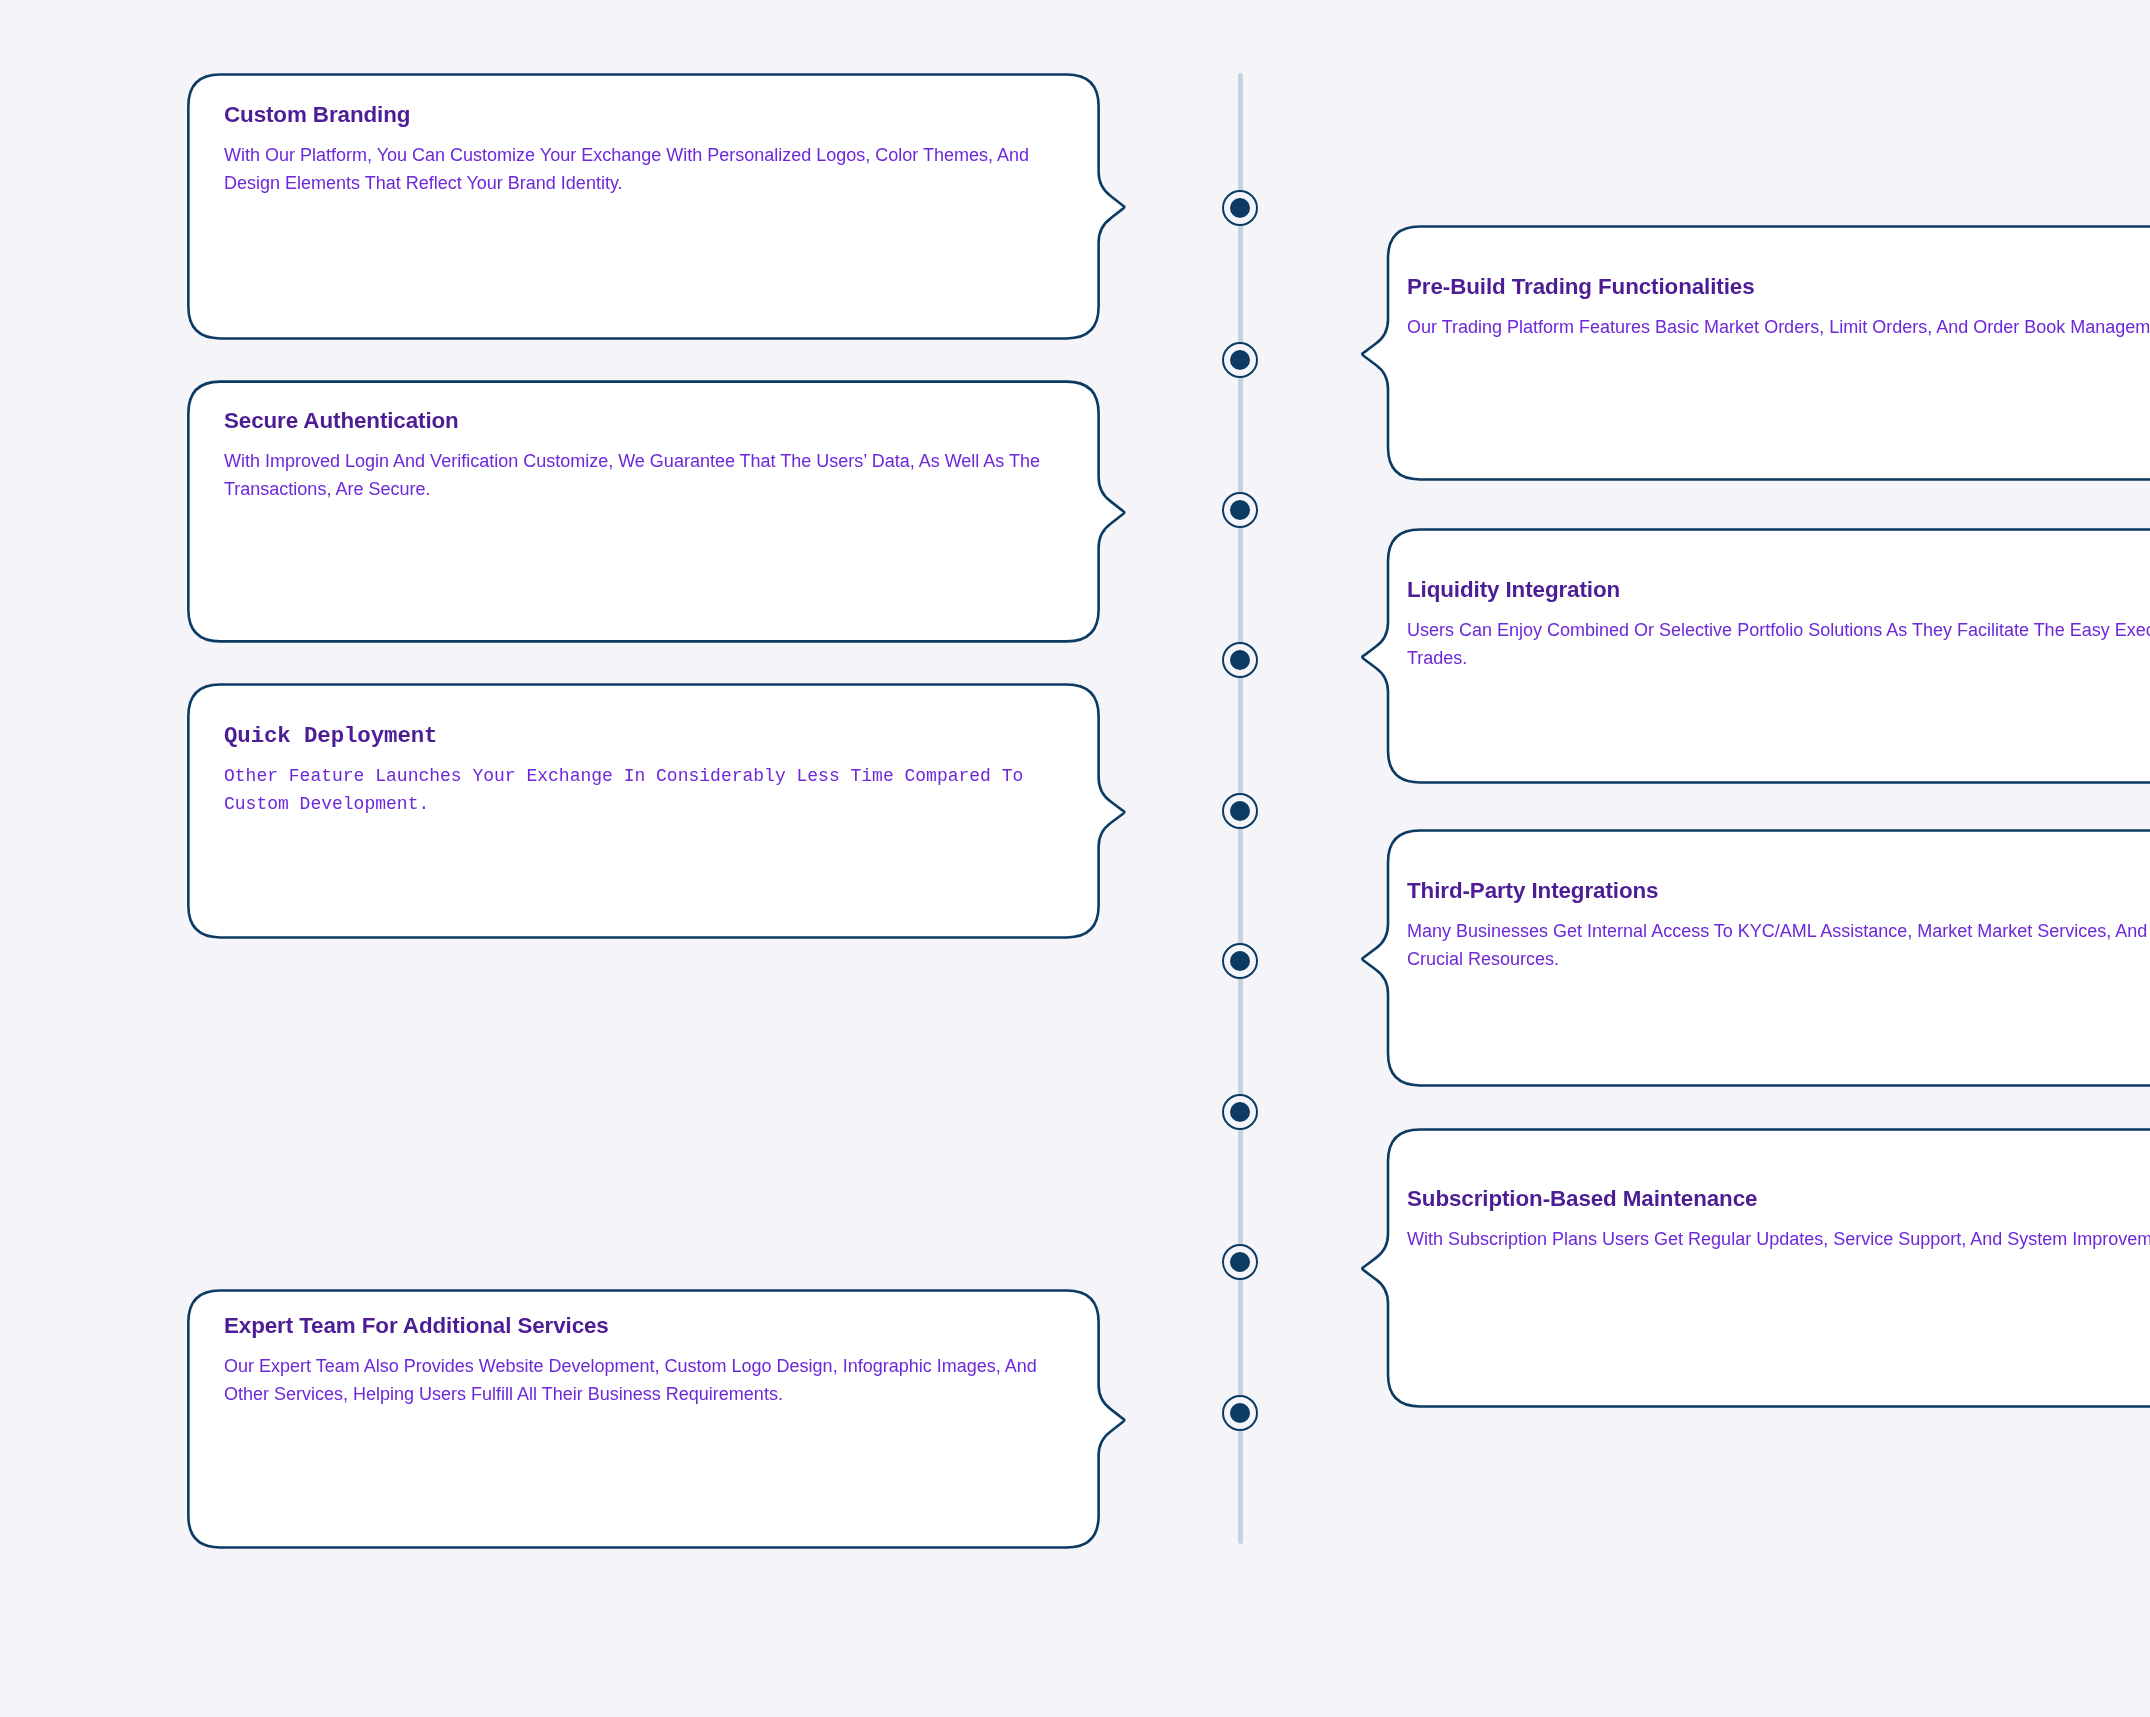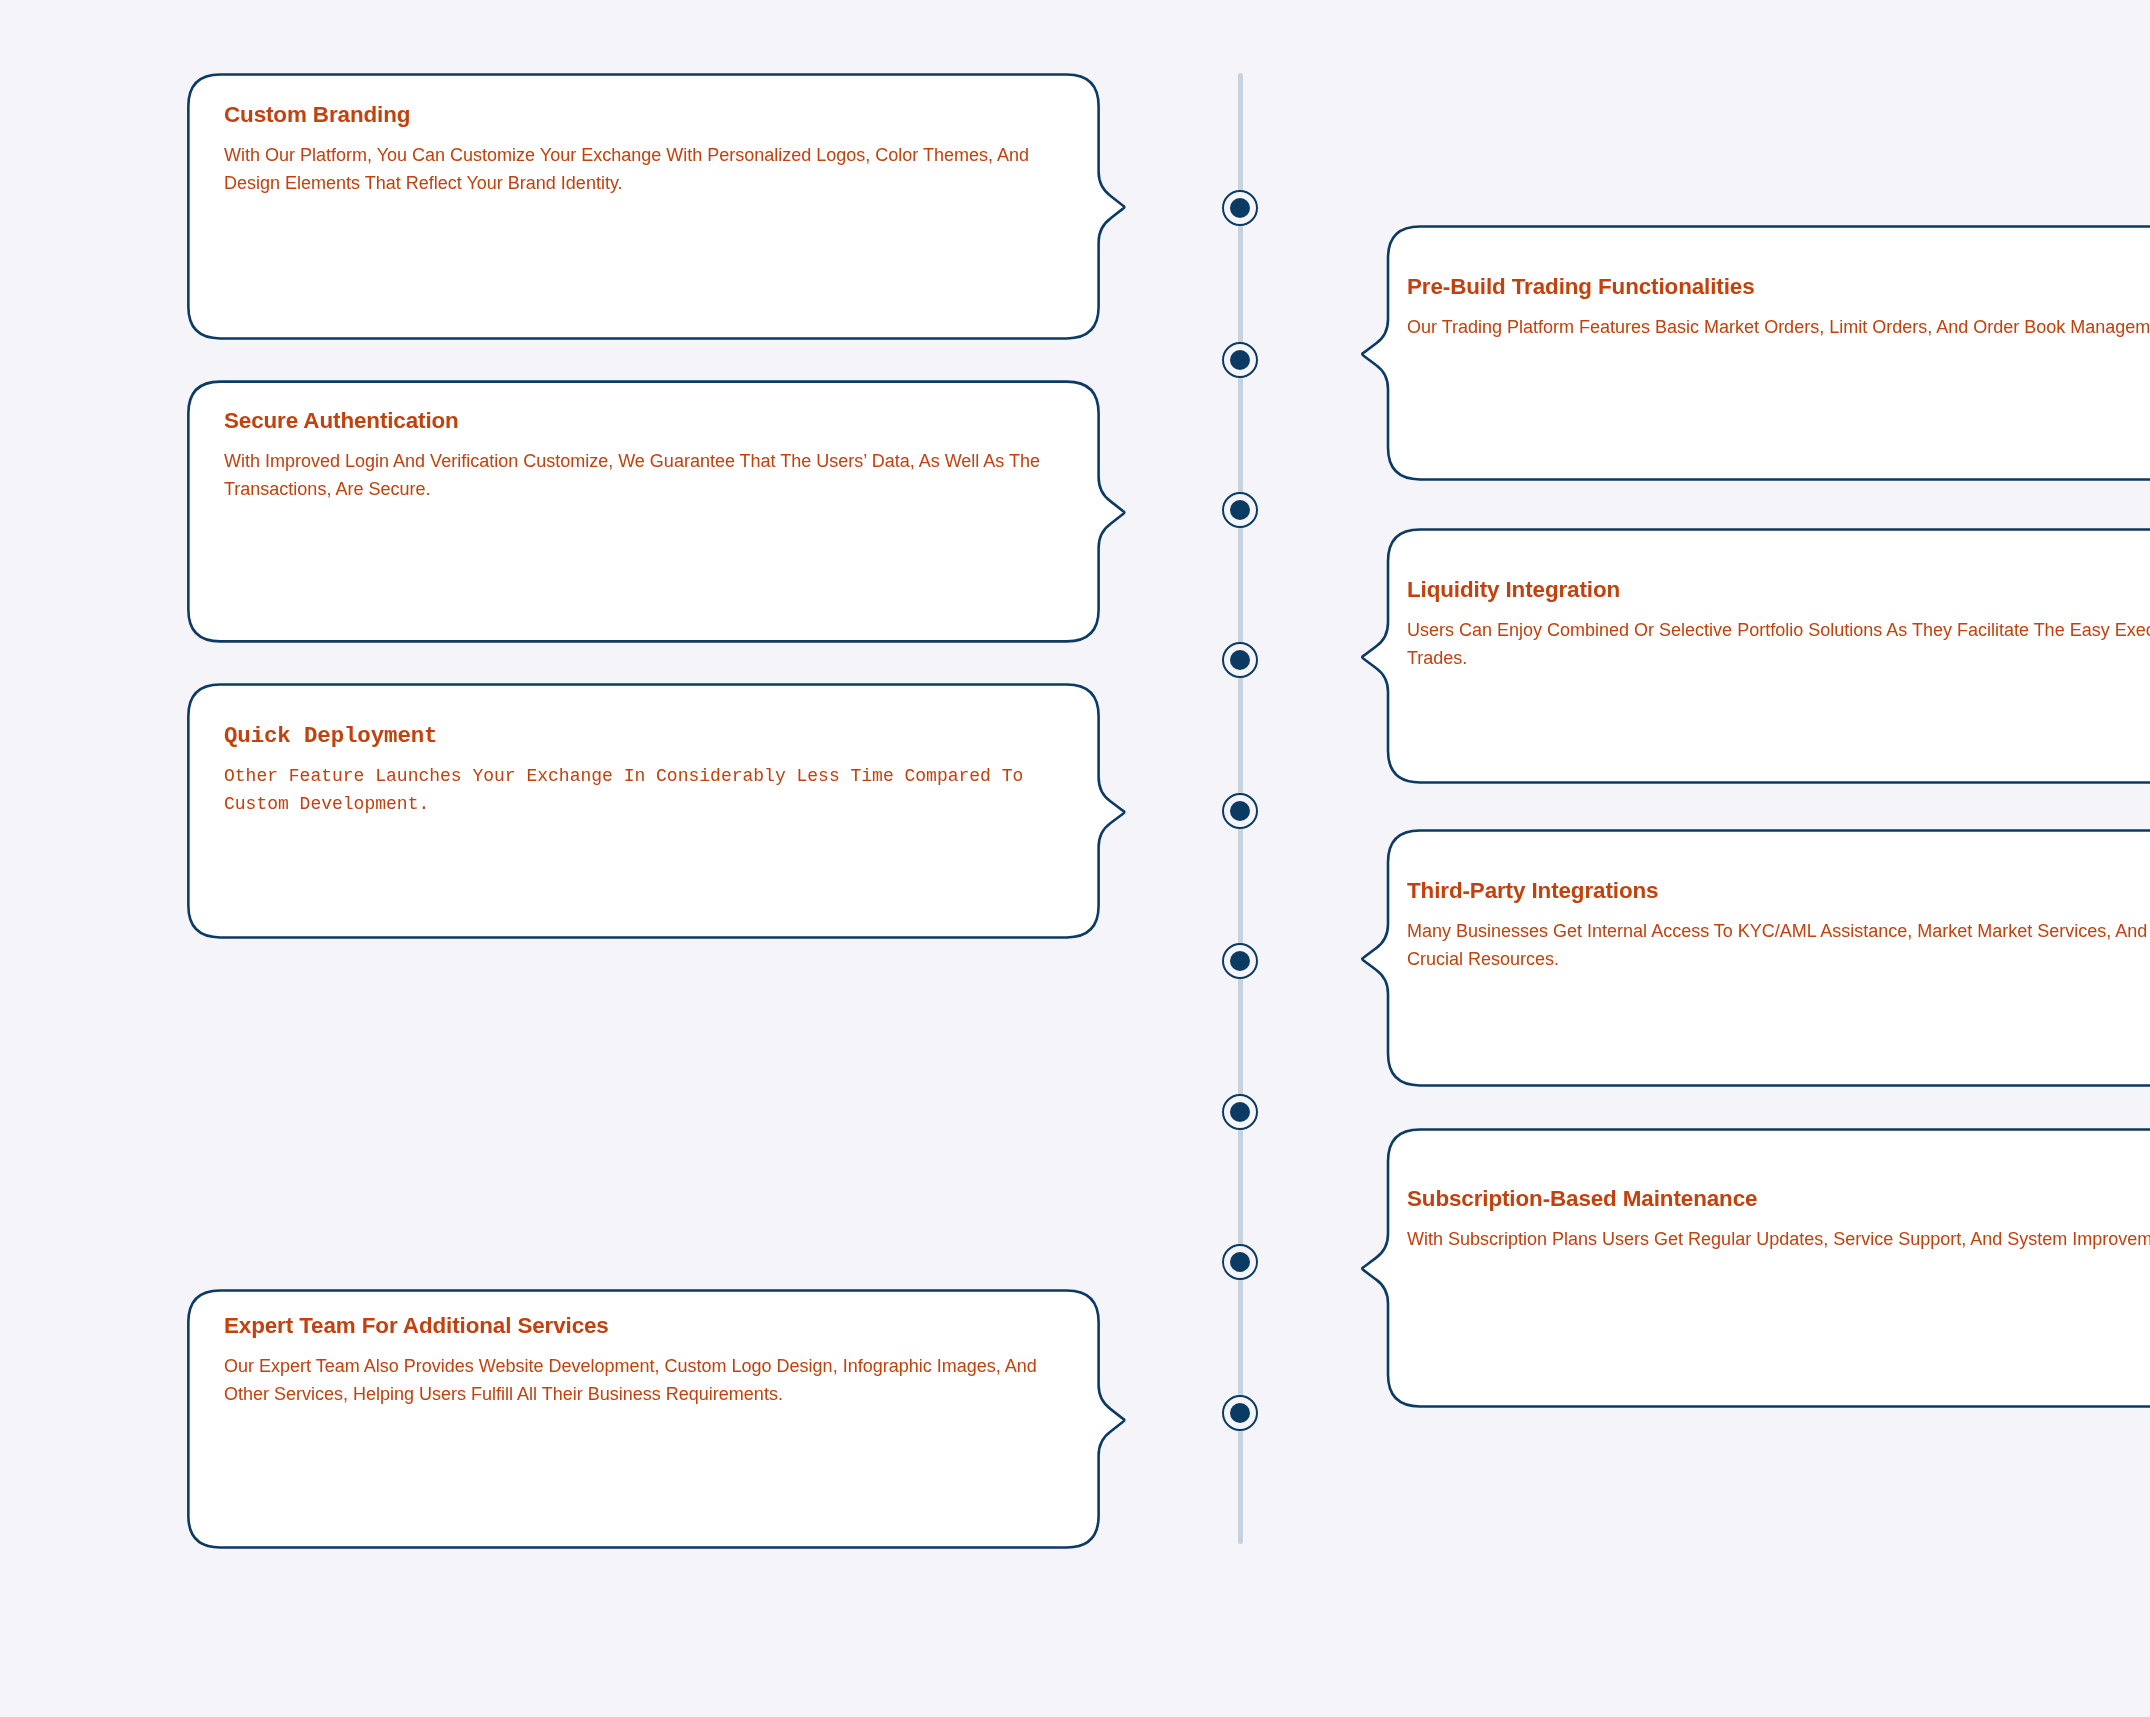--- a/index.html
+++ b/index.html
@@ -52,30 +52,30 @@
     inset:0;
     width:100%;height:100%;
     display:block;
   }
   .card .body{
     position:absolute;
     top:0;left:0;
     box-sizing:border-box;
   }
   .card-title{
-    color:#c2410c;
+    color:#4c1d95;
     font-weight:700;
     font-size:22.4px;
     letter-spacing:-0.1px;
     line-height:1.1;
     margin:0 0 13px 0;
     white-space:nowrap;
   }
   .card-desc{
-    color:#c2410c;
+    color:#6d28d9;
     font-size:18px;
     line-height:1.58;
     margin:0;
     font-weight:400;
   }
 
   
   .left .body{ padding:0 56px 0 52px; }
   .right .body{ padding:0 52px 0 56px; }
 </style>

